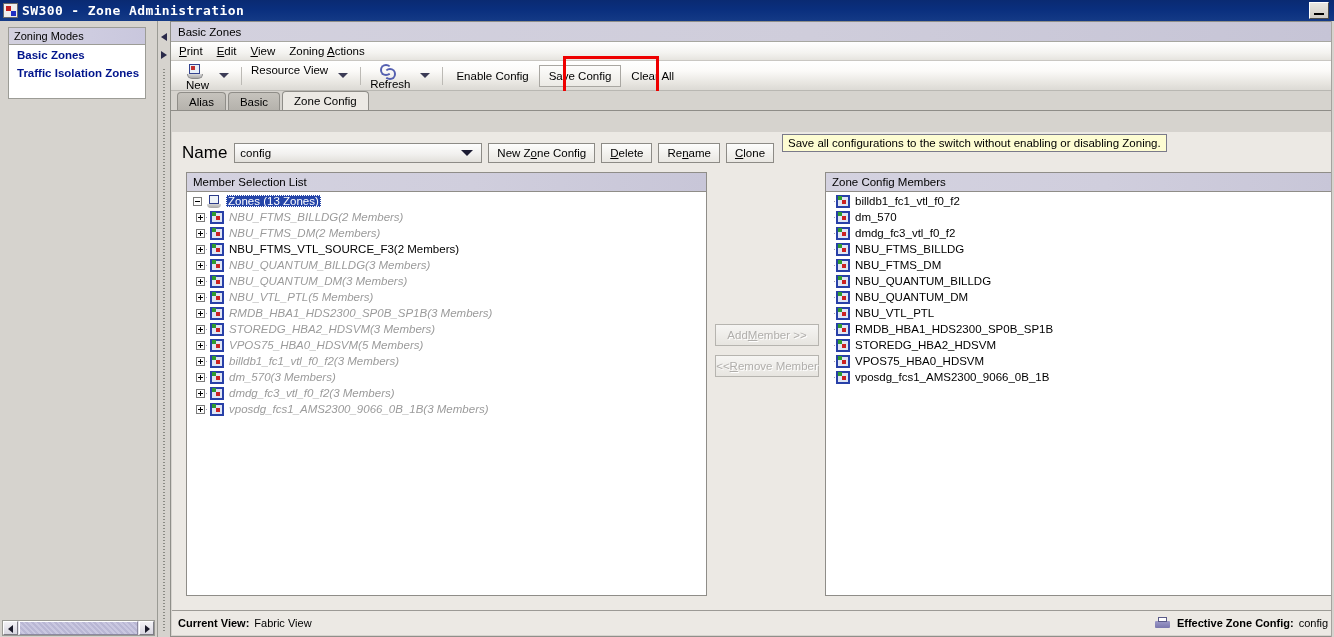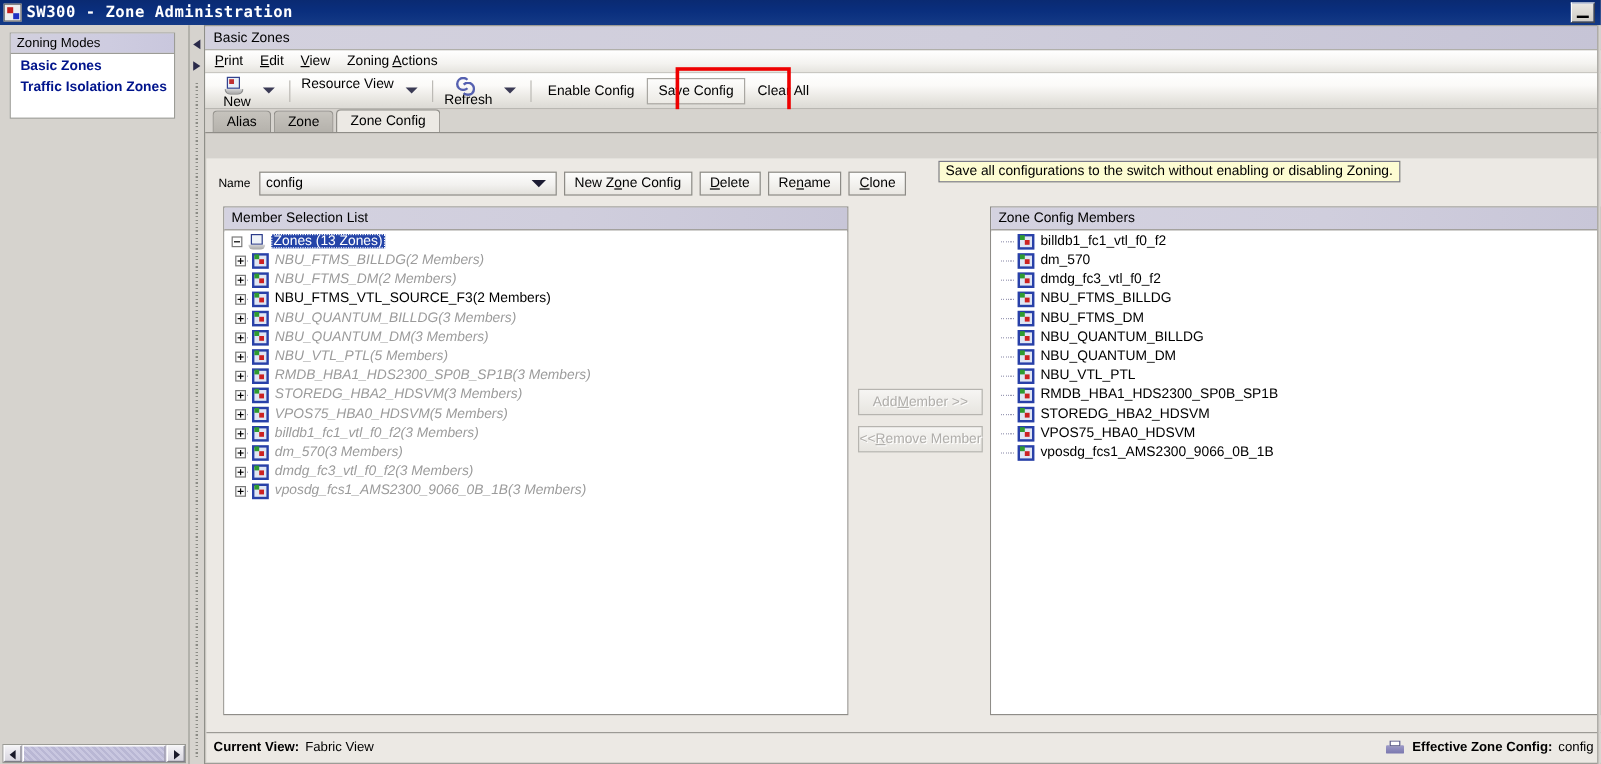--- a/index.html
+++ b/index.html
@@ -241,21 +241,21 @@
   
   #content {
     position: absolute; left: 1px; top: 110px; width: 1162px; height: 478px;
     background: #ece9e4;
   }
 
   
   #name-row {
     position: absolute; left: 10px; top: 11px; display: flex; align-items: center;
   }
-  #name-label { font-size: 10px; margin-right: 7px; }
+  #name-label { font-size: 17px; margin-right: 7px; }
   #name-combo {
     width: 248px; height: 20px;
     background: linear-gradient(to bottom,#fdfdfd 0%,#f2f1ef 55%,#e2e0db 100%);
     border: 1px solid #8d8b86;
     display: flex; align-items: center; cursor: pointer;
   }
   #name-combo-value { flex: 1; padding-left: 5px; font-size: 11.5px; }
   #name-combo-arrow {
     width: 0; height: 0; margin-right: 8px;
     border-left: 6px solid transparent; border-right: 6px solid transparent;
@@ -321,21 +321,21 @@
   .icon-zone::after {
     content:""; position:absolute; left:4px; top:3px; width:4px; height:4px; background:#cc2222;
   }
   .tree-label { font-size: 11.5px; white-space: nowrap; }
   .tree-label.dim { color: #9b9b9b; font-style: italic; }
   .tree-label.normal { color: #000; }
   .tree-label.selected {
     background: #2444a8; color: #ffffff; padding: 0 2px;
     outline: 1px dotted #fff; outline-offset: -1px;
   }
-  .zcm-row { display: flex; align-items: center; height: 16px; padding-left: 22px; position: relative; }
+  .zcm-row { display: flex; align-items: center; height: 16px; padding-left: 10px; position: relative; }
   .zcm-row .connector { left: 8px; width: 11px; }
 
   
   #mid-buttons {
     position: absolute; left: 543px; top: 192px; width: 104px;
   }
   .mid-btn {
     width: 104px; height: 22px; margin-bottom: 9px;
     display: flex; align-items: center; justify-content: center;
     font-size: 11.5px; color: #b0aeab;
@@ -447,21 +447,21 @@
       <div class="tb-caret"></div>
       <div class="tb-sep"></div>
       <div class="tb-btn">Enable Config</div>
       <div class="tb-btn raised">Save Config</div>
       <div class="tb-btn">Clear All</div>
       <div id="save-config-highlight"></div>
     </div>
 
     <div id="tabstrip">
       <div class="tab">Alias</div>
-      <div class="tab">Zone</div>
+      <div class="tab">Basic</div>
       <div class="tab active">Zone Config</div>
       <div id="tab-underline"></div>
     </div>
 
     <div id="content">
 
       <div id="name-row">
         <span id="name-label">Name</span>
         <div id="name-combo">
           <span id="name-combo-value">config</span>

